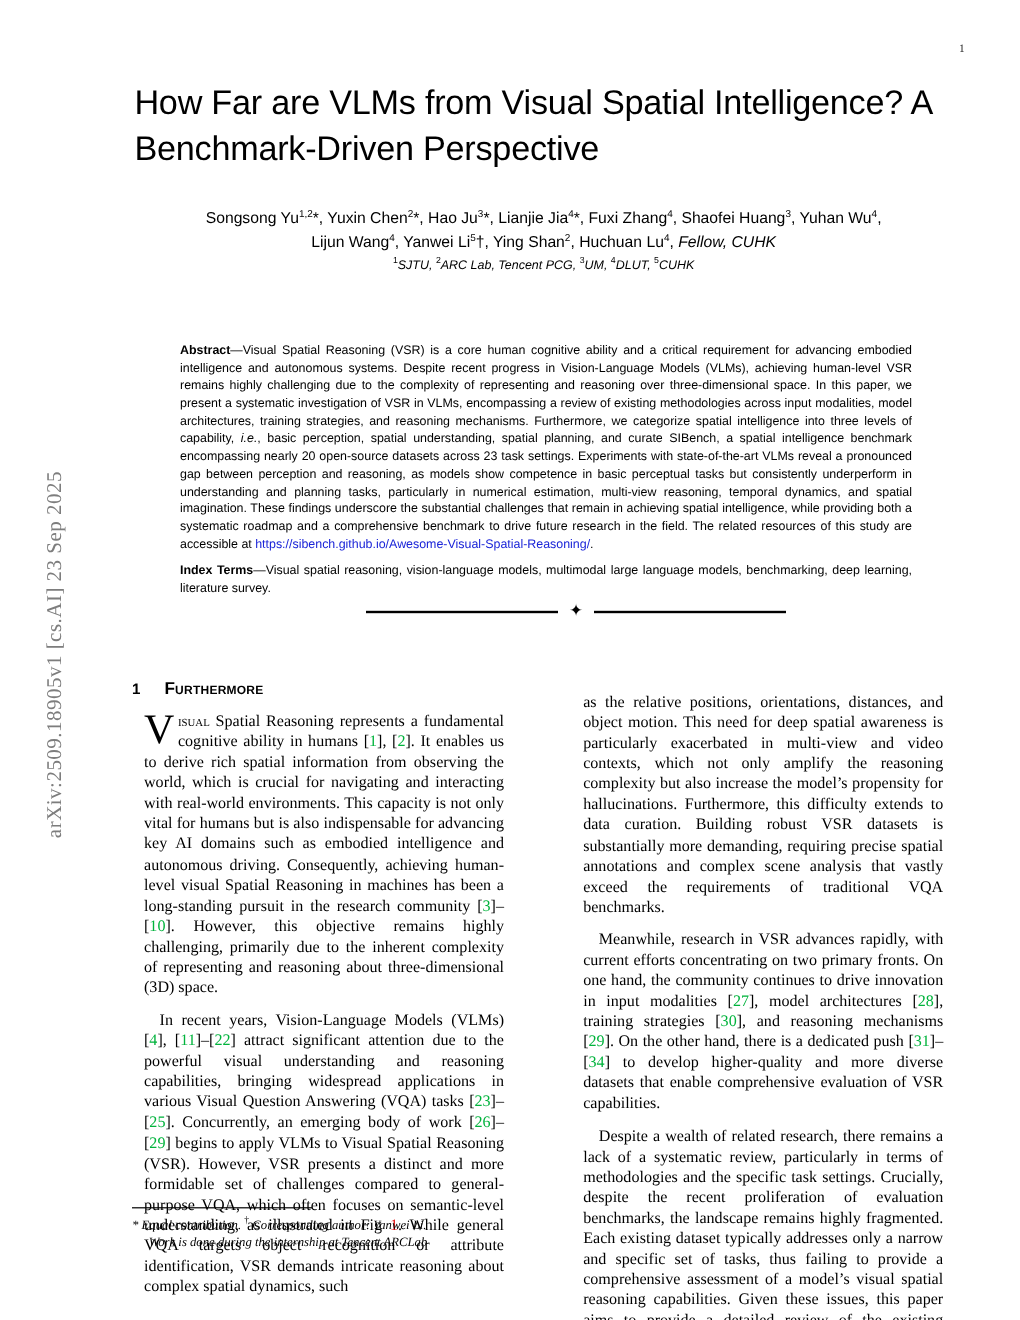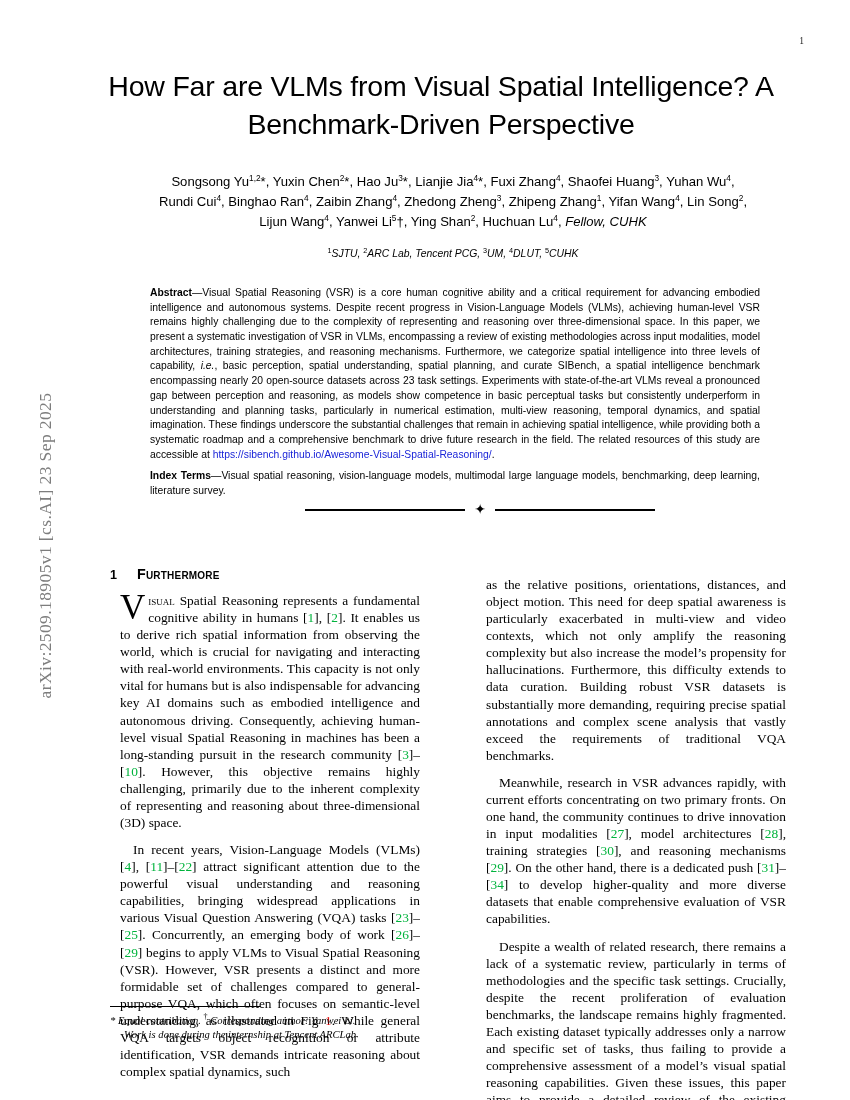--- a/index.html
+++ b/index.html
@@ -53,24 +53,23 @@
     right: 46px;
     top: 36px;
     font-family: "Liberation Serif", serif;
     font-size: 9.5px;
     color: #222;
   }
 
   
   #title-block {
     position: absolute;
-    left: 30px;
+    left: 56px;
     top: 68px;
     width: 710px;
-    text-align: center;
   }
   #paper-title {
     font-family: "Liberation Sans", sans-serif;
     font-size: 28.5px;
     font-weight: 400;
     line-height: 1.32;
     letter-spacing: -0.2px;
     margin: 0;
   }
 
@@ -85,21 +84,21 @@
     font-size: 13.1px;
     line-height: 1.52;
   }
   #authors-block sup {
     font-size: 8.3px;
     vertical-align: super;
     line-height: 0;
   }
   #authors-block .fellow { font-style: italic; }
   #affiliations {
-    margin-top: 14px;
+    margin-top: 2px;
     font-size: 10.4px;
     font-style: italic;
   }
   #affiliations sup {
     font-size: 7.3px;
     font-style: normal;
   }
 
   
   #abstract-block {
@@ -244,21 +243,20 @@
 <div id="page">
 
   <div id="page-number">1</div>
 
   <div id="title-block">
     <h1 id="paper-title">How Far are VLMs from Visual Spatial Intelligence? A Benchmark-Driven Perspective</h1>
   </div>
 
   <div id="authors-block">
     <div>Songsong Yu<sup>1,2</sup>*, Yuxin Chen<sup>2</sup>*, Hao Ju<sup>3</sup>*, Lianjie Jia<sup>4</sup>*, Fuxi Zhang<sup>4</sup>, Shaofei Huang<sup>3</sup>, Yuhan Wu<sup>4</sup>,</div>
-    <div>Rundi Cui<sup>4</sup>, Binghao Ran<sup>4</sup>, Zaibin Zhang<sup>4</sup>, Zhedong Zheng<sup>3</sup>, Zhipeng Zhang<sup>1</sup>, Yifan Wang<sup>4</sup>, Lin Song<sup>2</sup>,</div>
     <div>Lijun Wang<sup>4</sup>, Yanwei Li<sup>5</sup>†, Ying Shan<sup>2</sup>, Huchuan Lu<sup>4</sup>, <span class="fellow">Fellow, CUHK</span></div>
     <div id="affiliations"><sup>1</sup>SJTU, <sup>2</sup>ARC Lab, Tencent PCG, <sup>3</sup>UM, <sup>4</sup>DLUT, <sup>5</sup>CUHK</div>
   </div>
 
   <div id="abstract-block">
     <p class="abs-para"><span class="abs-label">Abstract</span><span>—</span><span>Visual Spatial Reasoning (VSR) is a core human cognitive ability and a critical requirement for advancing embodied intelligence and autonomous systems. Despite recent progress in Vision-Language Models (VLMs), achieving human-level VSR remains highly challenging due to the complexity of representing and reasoning over three-dimensional space. In this paper, we present a systematic investigation of VSR in VLMs, encompassing a review of existing methodologies across input modalities, model architectures, training strategies, and reasoning mechanisms. Furthermore, we categorize spatial intelligence into three levels of capability, <i>i.e.</i>, basic perception, spatial understanding, spatial planning, and curate SIBench, a spatial intelligence benchmark encompassing nearly 20 open-source datasets across 23 task settings. Experiments with state-of-the-art VLMs reveal a pronounced gap between perception and reasoning, as models show competence in basic perceptual tasks but consistently underperform in understanding and planning tasks, particularly in numerical estimation, multi-view reasoning, temporal dynamics, and spatial imagination. These findings underscore the substantial challenges that remain in achieving spatial intelligence, while providing both a systematic roadmap and a comprehensive benchmark to drive future research in the field. The related resources of this study are accessible at </span><a class="url-link" href="#">https://sibench.github.io/Awesome-Visual-Spatial-Reasoning/</a><span>.</span></p>
   </div>
 
   <div id="index-terms-block">
     <p class="abs-para"><span class="abs-label">Index Terms</span><span>—</span><span>Visual spatial reasoning, vision-language models, multimodal large language models, benchmarking, deep learning, literature survey.</span></p>

